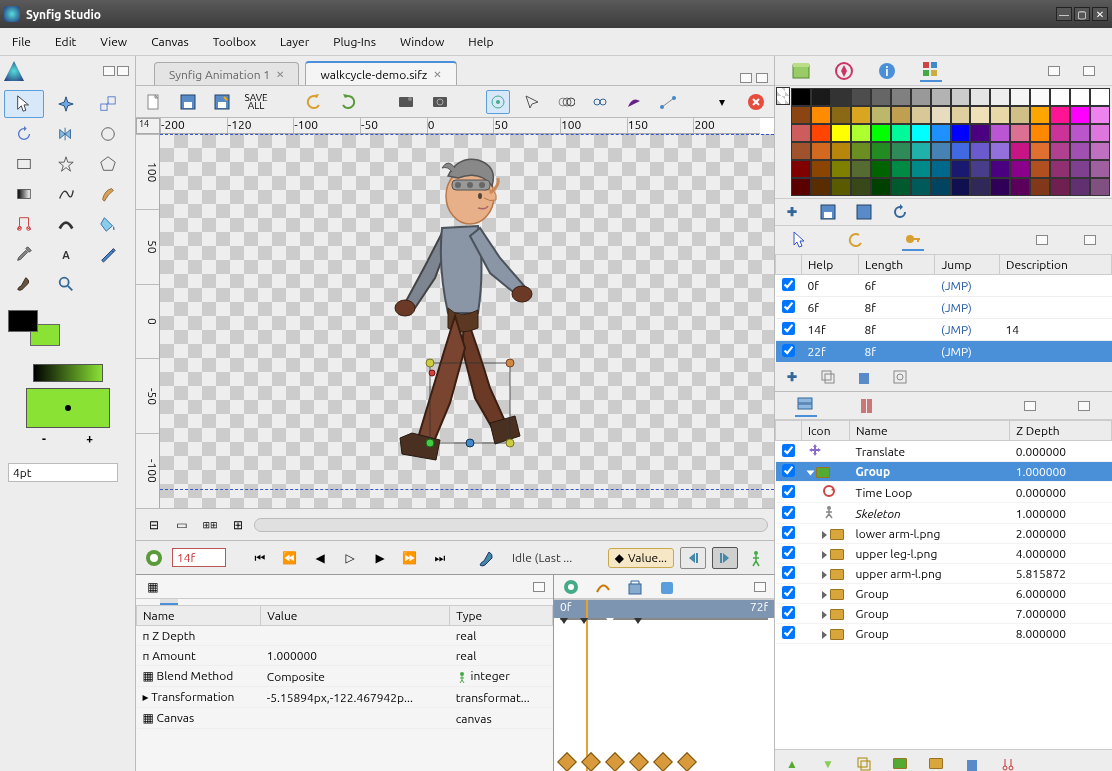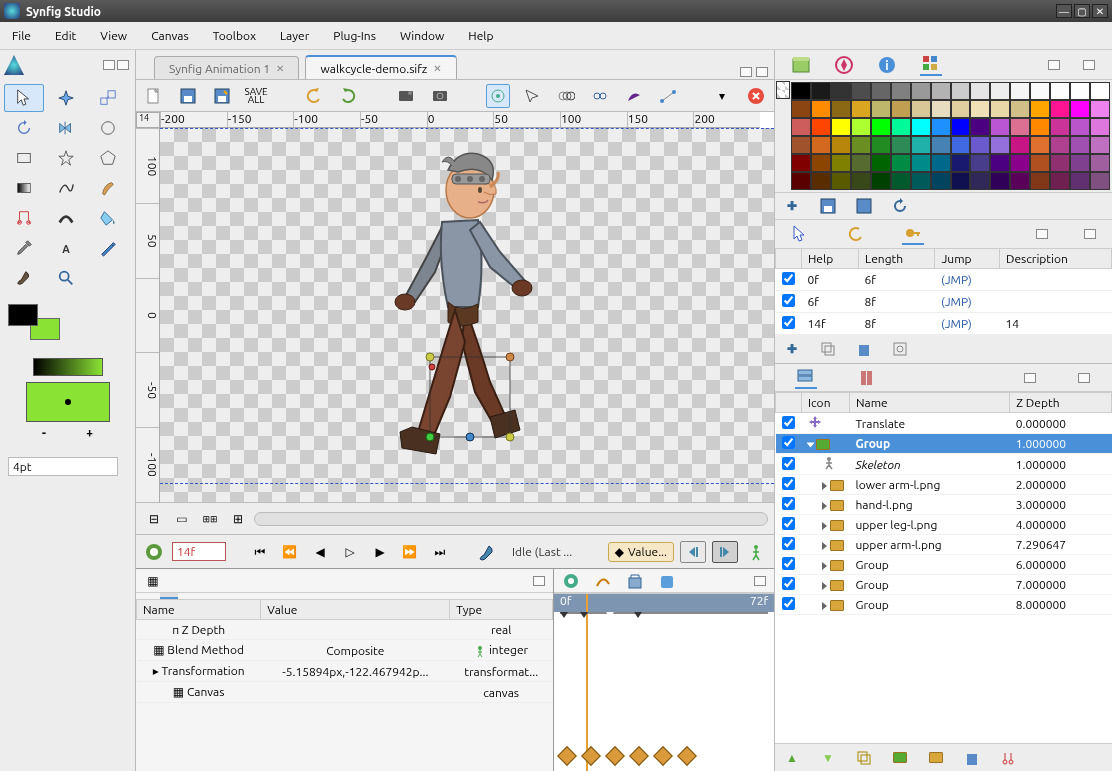--- a/index.html
+++ b/index.html
@@ -1,17 +1,17 @@
 <!DOCTYPE html>
 <html><head>
 <meta charset="utf-8">
 <style>
 * { box-sizing: border-box; margin: 0; padding: 0; font-family: "Segoe UI", Ubuntu, sans-serif; font-size: 12px; }
 body { background: #ededed; width: 1112px; height: 771px; overflow: hidden; }
-.titlebar { background: linear-gradient(#5a5a5a,#3c3c3c); height: 22px; display: flex; align-items: center; padding: 0 4px; color: #fff; }
+.titlebar { background: linear-gradient(#5a5a5a,#3c3c3c); height: 28px; display: flex; align-items: center; padding: 0 4px; color: #fff; }
 .titlebar .logo { width: 16px; height: 16px; background: radial-gradient(#5dd, #237); border-radius: 3px; margin-right: 6px; }
 .titlebar .title { font-weight: bold; flex: 1; }
 .titlebar .winbtn { width: 16px; height: 14px; background: #555; border: 1px solid #222; margin-left: 2px; display: inline-flex; align-items: center; justify-content: center; font-size: 10px; }
 .menubar { background: #ededed; border-bottom: 1px solid #ccc; height: 28px; display: flex; align-items: center; }
 .menubar span { padding: 0 12px; cursor: pointer; }
 .main { display: flex; height: 721px; }
 .left-panel { width: 136px; background: #ededed; border-right: 1px solid #bbb; display: flex; flex-direction: column; }
 .tool-strip { display: flex; align-items: center; height: 30px; padding: 1px 4px; }
 .tool-strip .logo2 { width: 20px; height: 20px; background: radial-gradient(#5dd,#237); clip-path: polygon(50% 0,100% 100%,0 100%); margin-right: 12px; }
 .little { width: 12px; height: 10px; border: 1px solid #888; margin-right: 2px; background: #fafafa; }
@@ -61,21 +61,21 @@
 .status { flex:1; padding-left:8px; color:#333; white-space:nowrap; overflow:hidden; text-overflow:ellipsis; }
 .togglebtn { padding: 2px 6px; background: #f6e8c6; border:1px solid #c9a94f; border-radius: 3px; display:flex; align-items:center; gap:4px;}
 .onion { width:26px; height:22px; border:1px solid #888; background:#e9e9e9; border-radius:2px; display:flex; align-items:center; justify-content:center; }
 .onion.sel {background:#d0d0d0; border-color:#555;}
 
 .bottom-row { display: flex; height: 203px; border-top: 1px solid #999; }
 .params { width: 418px; border-right: 1px solid #999; display: flex; flex-direction: column; background:#f5f5f5;}
 .params .phdr, .timeline .phdr { height:24px; display:flex; align-items:center; padding:0 6px; gap: 10px; border-bottom:1px solid #ccc;}
 .params table { width:100%; border-collapse: collapse; }
 .params th { text-align:left; padding:3px 6px; background:#ececec; border:1px solid #ccc; font-weight:normal;}
-.params td { padding:3px 6px; border-bottom:1px solid #eee; white-space:nowrap; overflow:hidden;text-align:center; }
+.params td { padding:3px 6px; border-bottom:1px solid #eee; white-space:nowrap; overflow:hidden; }
 .timeline { flex:1; display:flex; flex-direction:column; background:#f5f5f5;}
 .timeline .track { flex:1; background:#fff; position:relative; border-top:1px solid #ccc;}
 .timeline .trackhdr { height:18px; background:#7e95b2; display:flex; justify-content:space-between; padding:0 6px; color:#fff; font-size:10px;}
 .timeline .waypoints { position:absolute; bottom:8px; left:6px; display:flex; gap:10px; }
 .wp { width:14px; height:14px; background:#d89a3a; border:1px solid #7a5415; transform:rotate(45deg); }
 
 .right-panel { width: 338px; background: #ededed; border-left: 1px solid #bbb; display: flex; flex-direction: column; }
 .right-tabs { height:30px; display:flex; align-items:center; justify-content:space-around; border-bottom:1px solid #ccc; padding:0 4px;}
 .rticon { width:22px; height:22px; display:flex; align-items:center; justify-content:center; cursor:pointer; }
 .palette { display:grid; grid-template-columns: repeat(16, 1fr); grid-auto-rows: 18px; padding:1px; }
@@ -372,21 +372,21 @@
           <svg width="18" height="18">
             <circle cx="9" cy="9" r="8" fill="#e74c3c"></circle>
             <path d="M6 6 L12 12 M12 6 L6 12" stroke="#fff" stroke-width="2"></path>
           </svg>
         </span>
     </div>
 
     <div class="canvas-area" style="height:378px;">
       <div class="ruler-h" id="rulerh">
           <span>-200</span>
-          <span>-150</span>
+          <span>-120</span>
           <span>-100</span>
           <span>-50</span>
           <span>0</span>
           <span>50</span>
           <span>100</span>
           <span>150</span>
           <span>200</span>
         </div>
       <div class="ruler-v" id="rulerv">
           <span>100</span>
@@ -504,20 +504,25 @@
               <tr id="paramhdr">
                 <th>Name</th>
                 <th>Value</th>
                 <th>Type</th>
               </tr>
             </thead>
           <tbody id="parambody">
               <tr>
                 <td><span class="ico">π</span> Z Depth</td>
                 <td></td>
+                <td>real</td>
+              </tr>
+              <tr>
+                <td><span class="ico">π</span> Amount</td>
+                <td>1.000000</td>
                 <td>real</td>
               </tr>
               <tr>
                 <td><span class="ico">▦</span> Blend Method</td>
                 <td>Composite</td>
                 <td><svg width="12" height="12" style="vertical-align:middle">
                     <circle cx="6" cy="3" r="2" fill="#4a4"></circle>
                     <path d="M6 5 L6 9 M4 7 L8 7 M6 9 L4 12 M6 9 L8 12" stroke="#4a4"></path>
                   </svg> integer</td>
               </tr>
@@ -787,20 +792,27 @@
               <td class="jmp"><a>(JMP)</a></td>
               <td></td>
             </tr>
             <tr>
               <td class="chk"><input type="checkbox" checked="" style=""></td>
               <td>14f</td>
               <td>8f</td>
               <td class="jmp"><a>(JMP)</a></td>
               <td>14</td>
             </tr>
+            <tr class="sel">
+              <td class="chk"><input type="checkbox" checked="" style=""></td>
+              <td>22f</td>
+              <td>8f</td>
+              <td class="jmp"><a>(JMP)</a></td>
+              <td></td>
+            </tr>
           </tbody>
       </table>
       <div class="kf-tools">
         <span class="rticon" style="color:#369;font-weight:bold">✚</span>
         <span class="rticon">
             <svg width="16" height="16">
               <rect x="2" y="2" width="9" height="9" fill="none" stroke="#888"></rect>
               <rect x="5" y="5" width="9" height="9" fill="none" stroke="#888"></rect>
             </svg>
           </span>
@@ -857,49 +869,52 @@
               </tr>
               <tr class="sel">
                 <td class="chk"><input type="checkbox" checked="" style=""></td>
                 <td class="ic" style="padding-left:6px"><span class="chev" style="transform:rotate(90deg);border-left-color:#fff"></span><span class="folder-ico" style="background:#5a3"></span></td>
                 <td style="font-weight:bold">Group</td>
                 <td>1.000000</td>
               </tr>
               <tr>
                 <td class="chk"><input type="checkbox" checked="" style=""></td>
                 <td class="ic" style="padding-left:20px"><svg width="14" height="14">
+                    <circle cx="7" cy="7" r="5" fill="none" stroke="#c44" stroke-width="2"></circle>
+                    <path d="M11 4 L12 7 L9 6 Z" fill="#c44"></path>
+                  </svg></td>
+                <td style="">Time Loop</td>
+                <td>0.000000</td>
+              </tr>
+              <tr>
+                <td class="chk"><input type="checkbox" checked="" style=""></td>
+                <td class="ic" style="padding-left:20px"><svg width="14" height="14">
                     <circle cx="7" cy="3" r="2" fill="#888"></circle>
                     <path d="M7 5 L7 9 M4 7 L10 7 M7 9 L4 13 M7 9 L10 13" stroke="#888" stroke-width="1.5"></path>
                   </svg></td>
                 <td style="font-style:italic">Skeleton</td>
                 <td>1.000000</td>
               </tr>
               <tr>
                 <td class="chk"><input type="checkbox" checked="" style=""></td>
                 <td class="ic" style="padding-left:20px"><span class="chev"></span><span class="folder-ico"></span></td>
                 <td style="">lower arm-l.png</td>
                 <td>2.000000</td>
               </tr>
               <tr>
                 <td class="chk"><input type="checkbox" checked="" style=""></td>
                 <td class="ic" style="padding-left:20px"><span class="chev"></span><span class="folder-ico"></span></td>
-                <td style="">hand-l.png</td>
-                <td>3.000000</td>
-              </tr>
-              <tr>
-                <td class="chk"><input type="checkbox" checked="" style=""></td>
-                <td class="ic" style="padding-left:20px"><span class="chev"></span><span class="folder-ico"></span></td>
                 <td style="">upper leg-l.png</td>
                 <td>4.000000</td>
               </tr>
               <tr>
                 <td class="chk"><input type="checkbox" checked="" style=""></td>
                 <td class="ic" style="padding-left:20px"><span class="chev"></span><span class="folder-ico"></span></td>
                 <td style="">upper arm-l.png</td>
-                <td>7.290647</td>
+                <td>5.815872</td>
               </tr>
               <tr>
                 <td class="chk"><input type="checkbox" checked="" style=""></td>
                 <td class="ic" style="padding-left:20px"><span class="chev"></span><span class="folder-ico"></span></td>
                 <td style="">Group</td>
                 <td>6.000000</td>
               </tr>
               <tr>
                 <td class="chk"><input type="checkbox" checked="" style=""></td>
                 <td class="ic" style="padding-left:20px"><span class="chev"></span><span class="folder-ico"></span></td>

